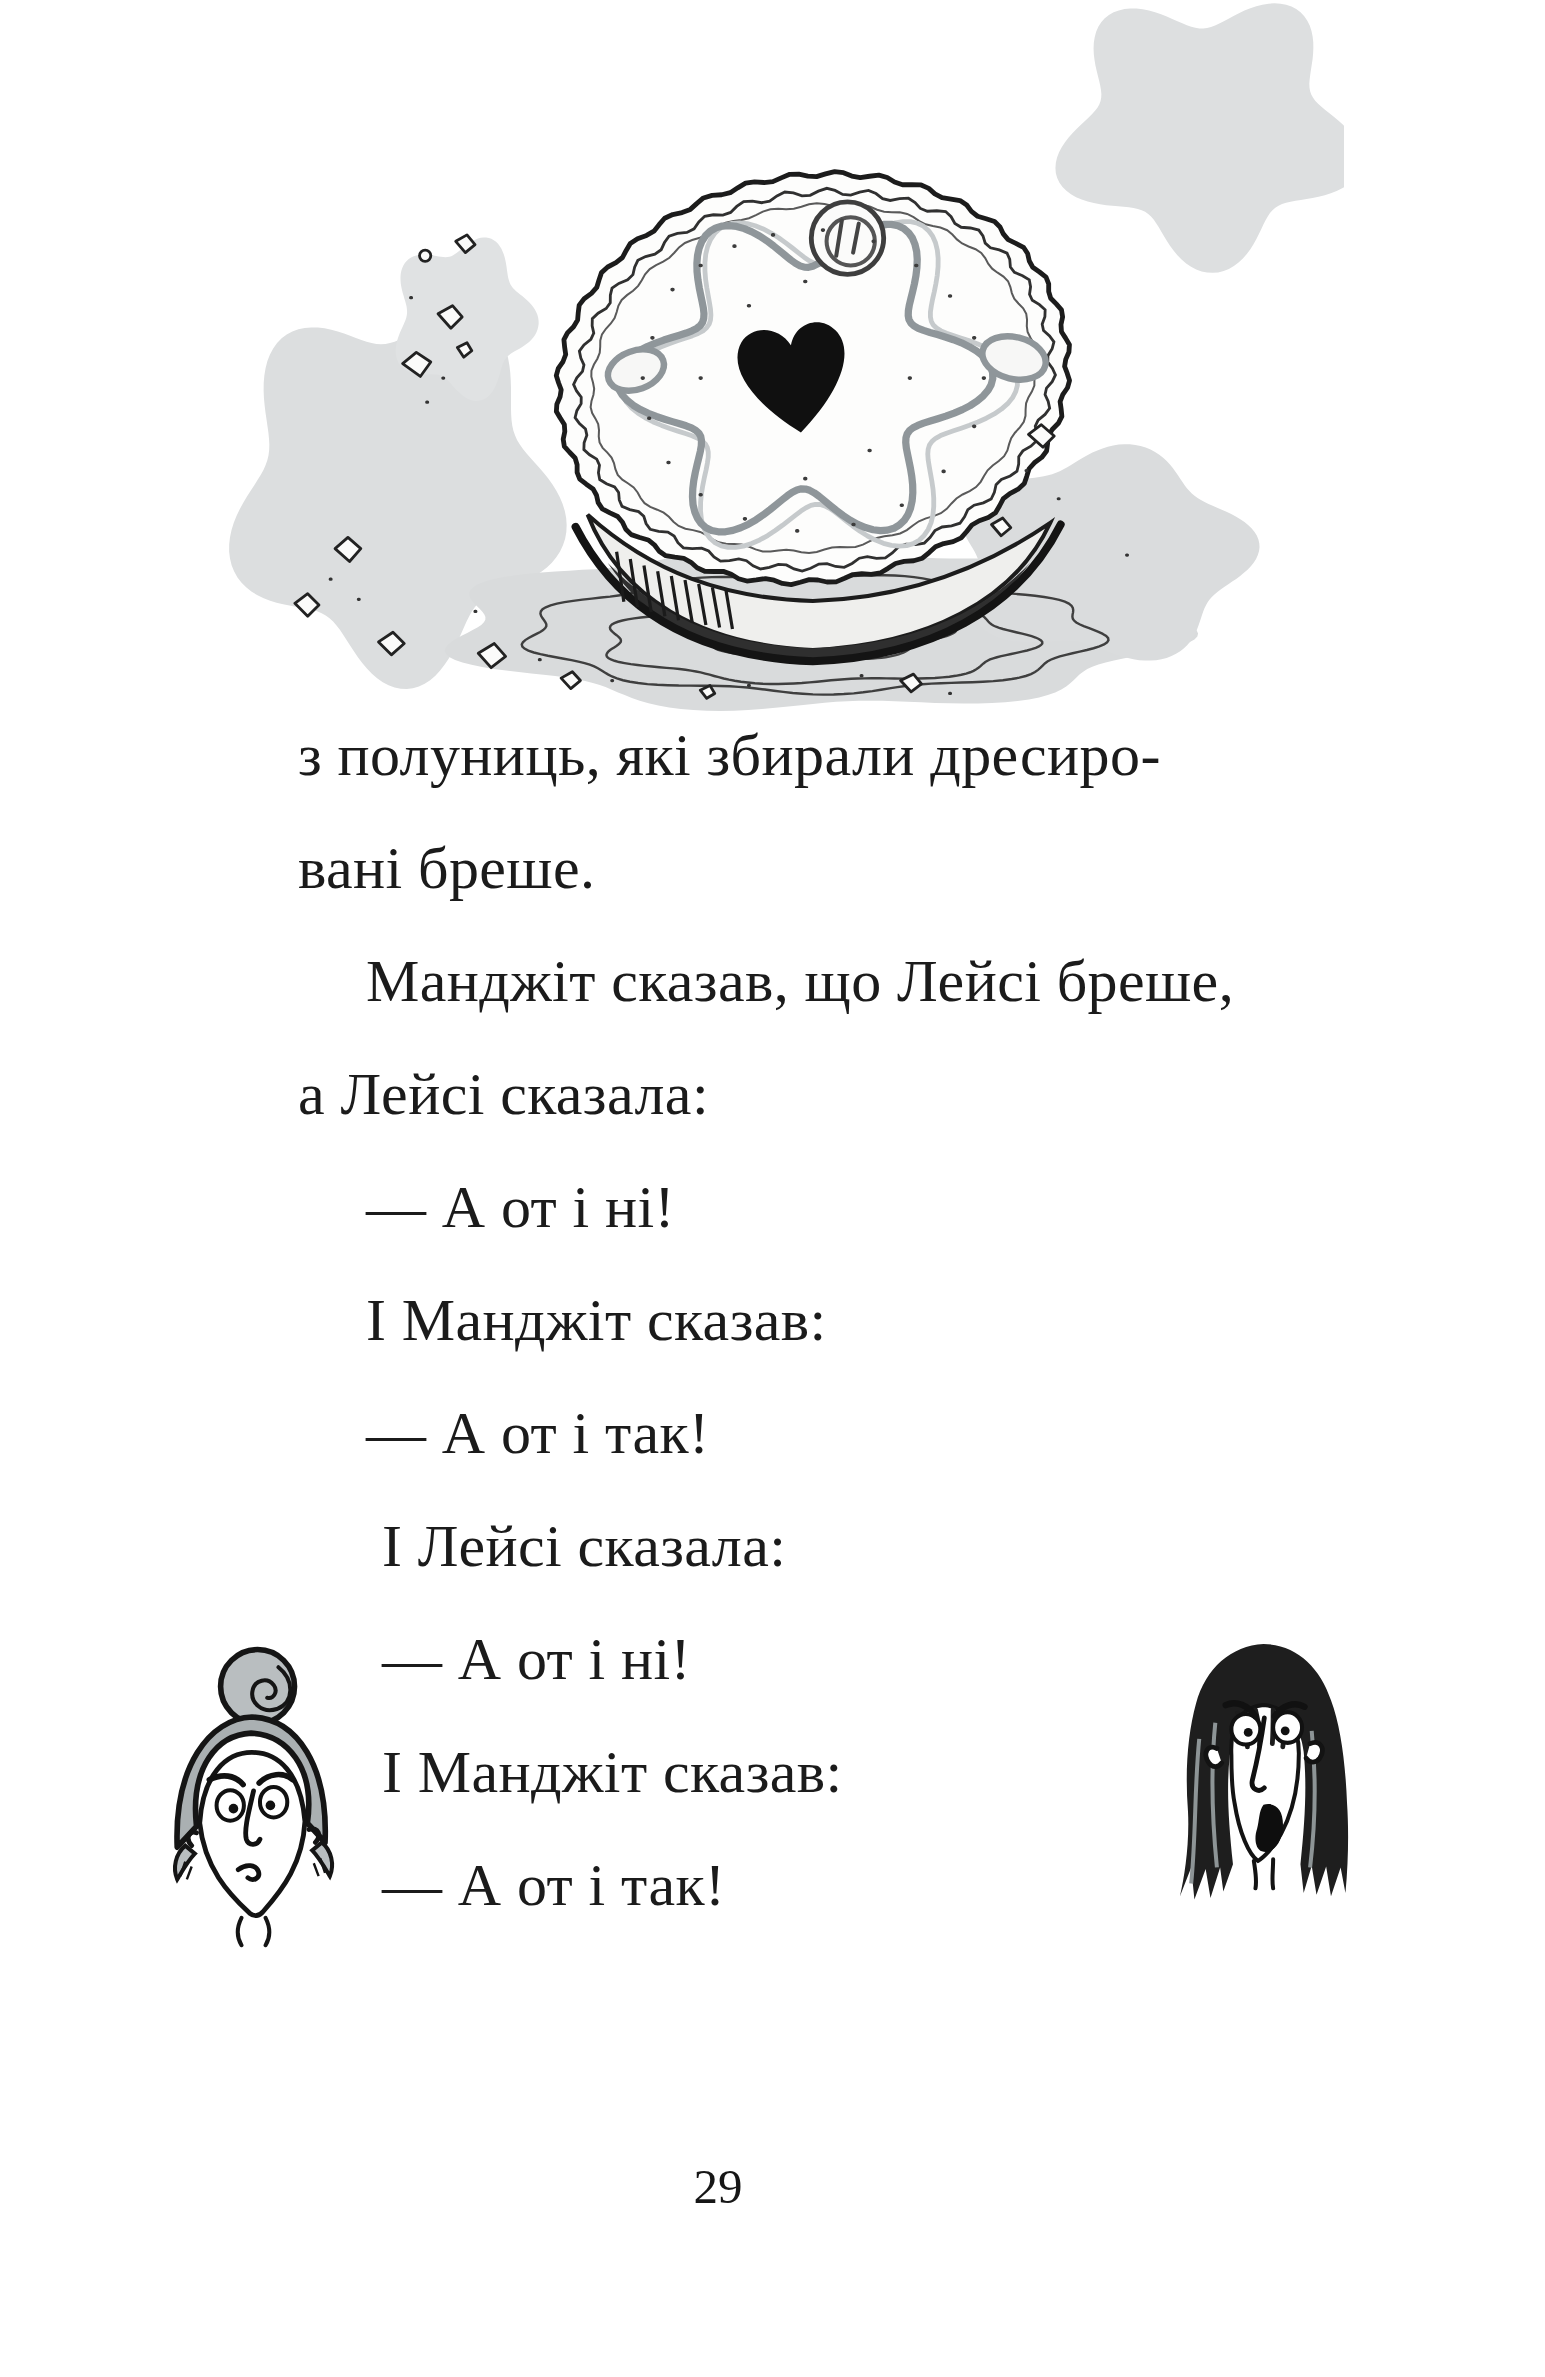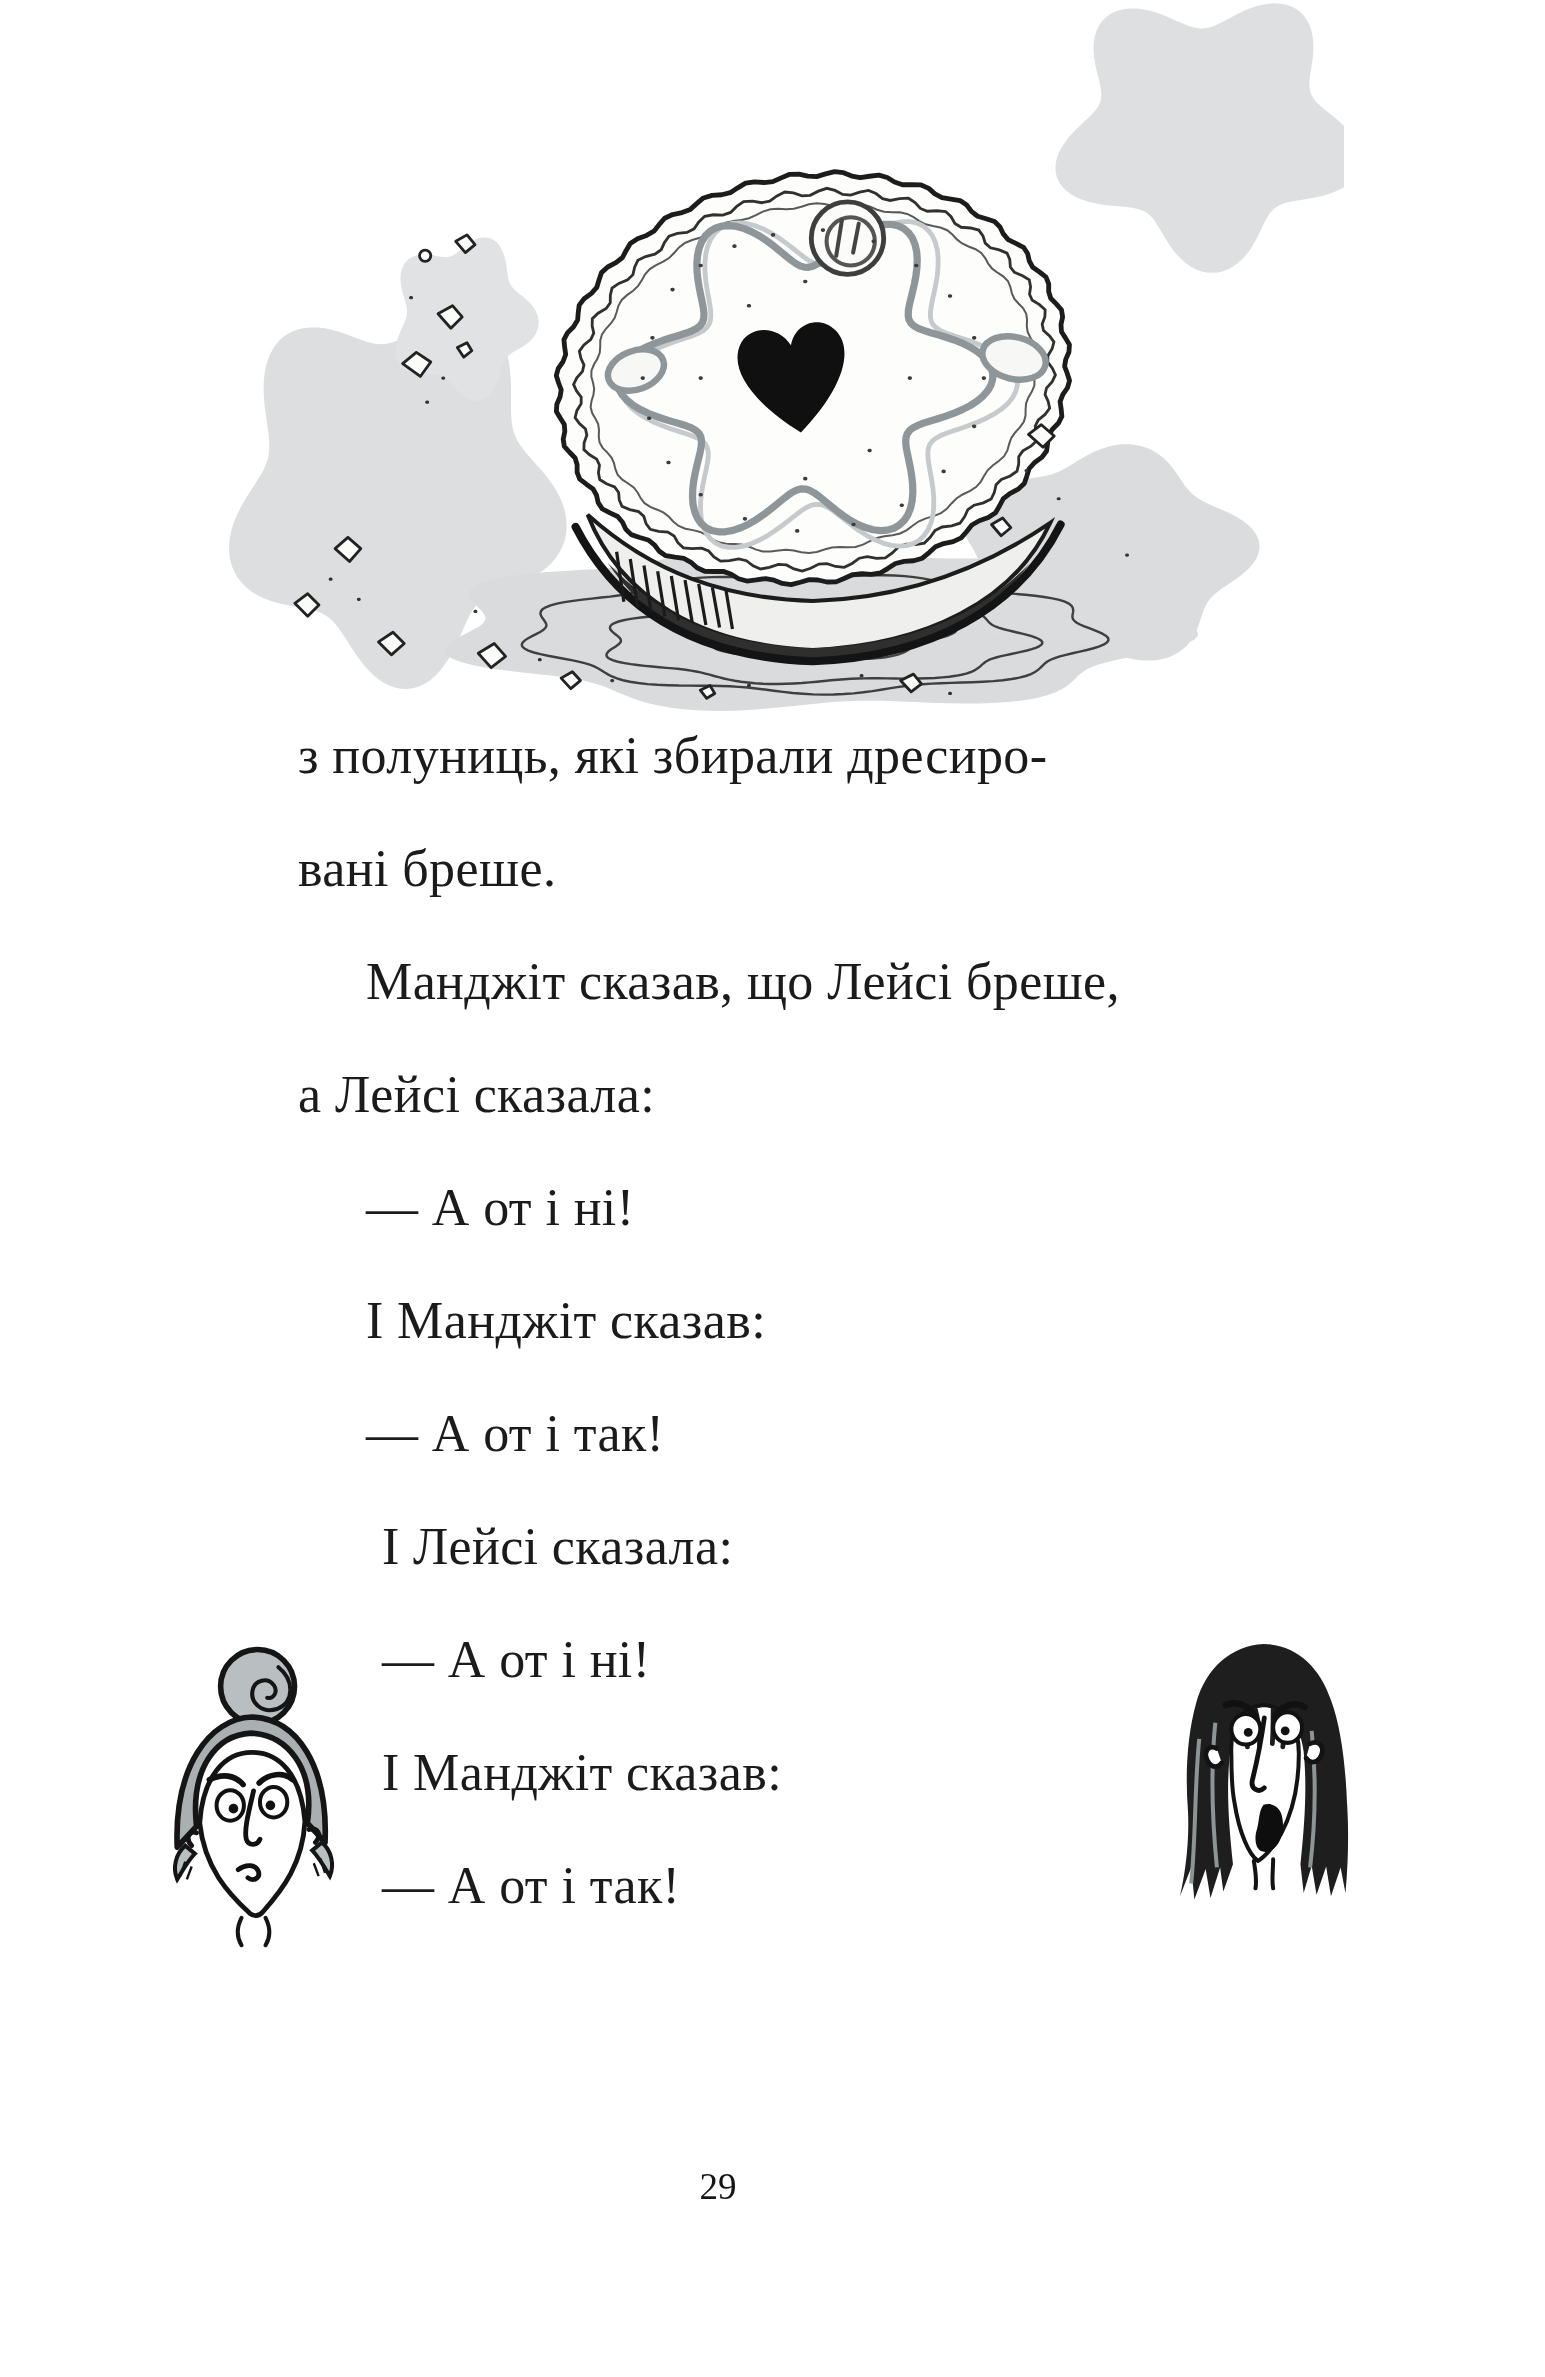--- a/index.html
+++ b/index.html
@@ -3,26 +3,26 @@
 <meta charset="utf-8">
 <style>
   html,body{margin:0;padding:0;background:#ffffff;}
   .page{position:relative;width:1545px;height:2377px;background:#ffffff;overflow:hidden;
         font-family:"Liberation Serif","DejaVu Serif",serif;color:#1b1b1b;}
   .illo{position:absolute;}
   #illo-top{left:137px;top:0px;width:1207px;height:724px;}
   #illo-left{left:129px;top:1638px;width:233px;height:322px;}
   #illo-right{left:1143px;top:1626px;width:241px;height:294px;}
   #text-block{position:absolute;left:298px;top:699px;width:1070px;}
-  .line{height:113px;line-height:113px;font-size:52px;letter-spacing:0.4px;white-space:nowrap;}
+  .line{height:113px;line-height:113px;font-size:60px;letter-spacing:0.4px;white-space:nowrap;}
   .ind0{margin-left:0;}
   .ind1{margin-left:68px;}
   .ind2{margin-left:84px;}
   #page-number{position:absolute;left:0;top:2159px;width:1436px;text-align:center;
-               font-size:37px;line-height:56px;color:#161616;}
+               font-size:49px;line-height:56px;color:#161616;}
 </style>
 </head>
 <body>
 
 <div class="page">
 
   <svg id="illo-top" class="illo" viewBox="0 0 1500 900">
 
     <path fill="#dcdedf" d="M521.1 610.0L525.4 618.1L528.9 626.5L531.6 635.2L533.3 643.9L533.9 652.7L533.5 661.4L532.0 669.8L529.3 677.9L525.7 685.6L521.0 692.8L515.5 699.4L509.3 705.4L502.4 710.7L495.2 715.4L487.6 719.5L479.9 723.1L472.2 726.2L464.7 729.0L457.5 731.6L450.7 734.1L444.3 736.6L438.4 739.4L433.1 742.5L428.2 746.0L423.8 750.0L419.9 754.7L416.2 759.9L412.9 765.8L409.6 772.3L406.4 779.4L403.1 786.9L399.6 794.7L395.9 802.8L391.7 810.9L387.2 818.8L382.1 826.4L376.6 833.5L370.7 839.9L364.2 845.5L357.4 850.0L350.2 853.4L342.8 855.7L335.2 856.6L327.6 856.3L320.0 854.7L312.5 851.9L305.3 848.0L298.3 843.2L291.8 837.4L285.6 831.1L279.8 824.2L274.4 817.0L269.4 809.7L264.7 802.5L260.3 795.6L256.1 789.0L252.0 782.9L247.8 777.4L243.6 772.6L239.1 768.5L234.4 765.0L229.3 762.2L223.8 759.9L217.8 758.1L211.3 756.6L204.4 755.3L197.0 754.1L189.3 752.8L181.4 751.2L173.3 749.3L165.3 746.8L157.3 743.8L149.6 740.0L142.4 735.6L135.8 730.4L129.8 724.4L124.7 717.8L120.6 710.5L117.4 702.6L115.4 694.3L114.3 685.6L114.4 676.7L115.4 667.7L117.3 658.7L120.1 649.9L123.6 641.2L127.5 632.9L131.9 624.9L136.5 617.3L141.1 610.0L145.6 603.1L149.8 596.5L153.7 590.2L157.0 584.1L159.7 578.0L161.8 572.0L163.3 565.8L164.1 559.4L164.3 552.7L163.9 545.7L163.2 538.3L162.1 530.5L160.9 522.2L159.6 513.5L158.5 504.5L157.6 495.2L157.2 485.7L157.3 476.2L158.1 466.8L159.6 457.7L161.9 448.9L165.1 440.7L169.1 433.2L173.9 426.4L179.6 420.6L185.9 415.8L192.9 412.0L200.4 409.3L208.3 407.6L216.4 407.0L224.7 407.2L233.0 408.2L241.3 410.0L249.4 412.2L257.2 414.7L264.7 417.5L271.9 420.2L278.7 422.7L285.2 424.9L291.4 426.5L297.3 427.6L303.1 428.0L308.7 427.7L314.3 426.5L320.0 424.7L325.8 422.2L331.8 419.1L338.1 415.5L344.6 411.6L351.5 407.6L358.8 403.6L366.3 399.8L374.1 396.4L382.1 393.6L390.3 391.5L398.4 390.3L406.5 390.1L414.4 391.0L422.0 392.9L429.1 396.1L435.8 400.4L441.8 405.7L447.1 412.0L451.7 419.2L455.5 427.2L458.6 435.8L461.0 444.8L462.7 454.1L463.8 463.5L464.4 472.9L464.7 482.1L464.7 491.0L464.7 499.6L464.7 507.7L464.9 515.4L465.4 522.5L466.3 529.3L467.7 535.6L469.8 541.5L472.4 547.2L475.7 552.7L479.6 558.2L484.1 563.7L489.0 569.3L494.3 575.2L499.9 581.4L505.5 587.9L511.0 594.9L516.3 602.2L521.1 610.0Z"></path>
     <path fill="#e0e2e3" d="M498.5 395.0L499.0 398.7L499.1 402.4L498.6 406.0L497.7 409.6L496.4 413.1L494.6 416.4L492.4 419.5L490.0 422.3L487.2 425.0L484.3 427.4L481.3 429.6L478.2 431.6L475.1 433.4L472.2 435.1L469.3 436.7L466.7 438.3L464.3 439.8L462.1 441.5L460.1 443.3L458.4 445.3L456.9 447.4L455.6 449.8L454.5 452.5L453.5 455.4L452.5 458.5L451.6 461.9L450.6 465.4L449.5 469.0L448.3 472.8L446.9 476.5L445.4 480.1L443.5 483.7L441.5 486.9L439.2 489.9L436.6 492.5L433.9 494.7L430.9 496.4L427.8 497.7L424.6 498.3L421.3 498.5L417.9 498.1L414.6 497.2L411.3 495.9L408.1 494.1L405.0 492.0L402.1 489.6L399.3 487.1L396.6 484.4L394.1 481.7L391.8 479.1L389.6 476.5L387.4 474.2L385.3 472.1L383.2 470.3L381.1 468.7L378.9 467.5L376.6 466.6L374.2 465.9L371.6 465.5L368.8 465.4L365.8 465.3L362.7 465.3L359.4 465.4L356.0 465.4L352.5 465.2L348.9 464.9L345.3 464.4L341.8 463.5L338.3 462.3L335.1 460.8L332.1 458.9L329.4 456.6L327.0 454.0L325.0 451.1L323.5 447.8L322.3 444.3L321.6 440.6L321.3 436.8L321.5 432.9L321.9 428.9L322.8 425.0L323.9 421.1L325.2 417.3L326.6 413.7L328.1 410.2L329.7 406.9L331.1 403.7L332.4 400.7L333.6 397.8L334.5 395.0L335.1 392.3L335.5 389.5L335.5 386.8L335.3 384.0L334.9 381.1L334.2 378.1L333.3 374.9L332.3 371.6L331.3 368.1L330.2 364.5L329.2 360.6L328.4 356.7L327.7 352.7L327.4 348.7L327.3 344.7L327.6 340.7L328.3 337.0L329.4 333.4L330.9 330.0L332.8 327.0L335.0 324.3L337.6 322.0L340.5 320.1L343.7 318.6L347.1 317.6L350.6 316.9L354.2 316.5L357.8 316.5L361.4 316.7L364.9 317.1L368.4 317.7L371.6 318.3L374.8 318.8L377.7 319.3L380.6 319.6L383.2 319.7L385.7 319.6L388.1 319.1L390.5 318.4L392.8 317.3L395.1 315.9L397.4 314.2L399.8 312.3L402.4 310.2L405.0 308.0L407.8 305.7L410.7 303.5L413.8 301.4L417.0 299.5L420.3 297.9L423.6 296.6L427.1 295.7L430.5 295.2L433.9 295.3L437.2 295.8L440.3 296.9L443.3 298.5L446.1 300.6L448.6 303.1L450.8 306.0L452.8 309.3L454.4 312.8L455.8 316.5L457.0 320.4L457.9 324.3L458.6 328.2L459.2 332.0L459.7 335.7L460.2 339.2L460.7 342.5L461.3 345.6L462.1 348.5L463.0 351.1L464.1 353.6L465.5 355.8L467.1 357.9L469.0 360.0L471.1 362.0L473.5 363.9L476.1 366.0L478.7 368.1L481.5 370.4L484.3 372.8L487.0 375.4L489.6 378.3L492.1 381.3L494.2 384.5L496.0 387.9L497.5 391.4L498.5 395.0Z"></path>

